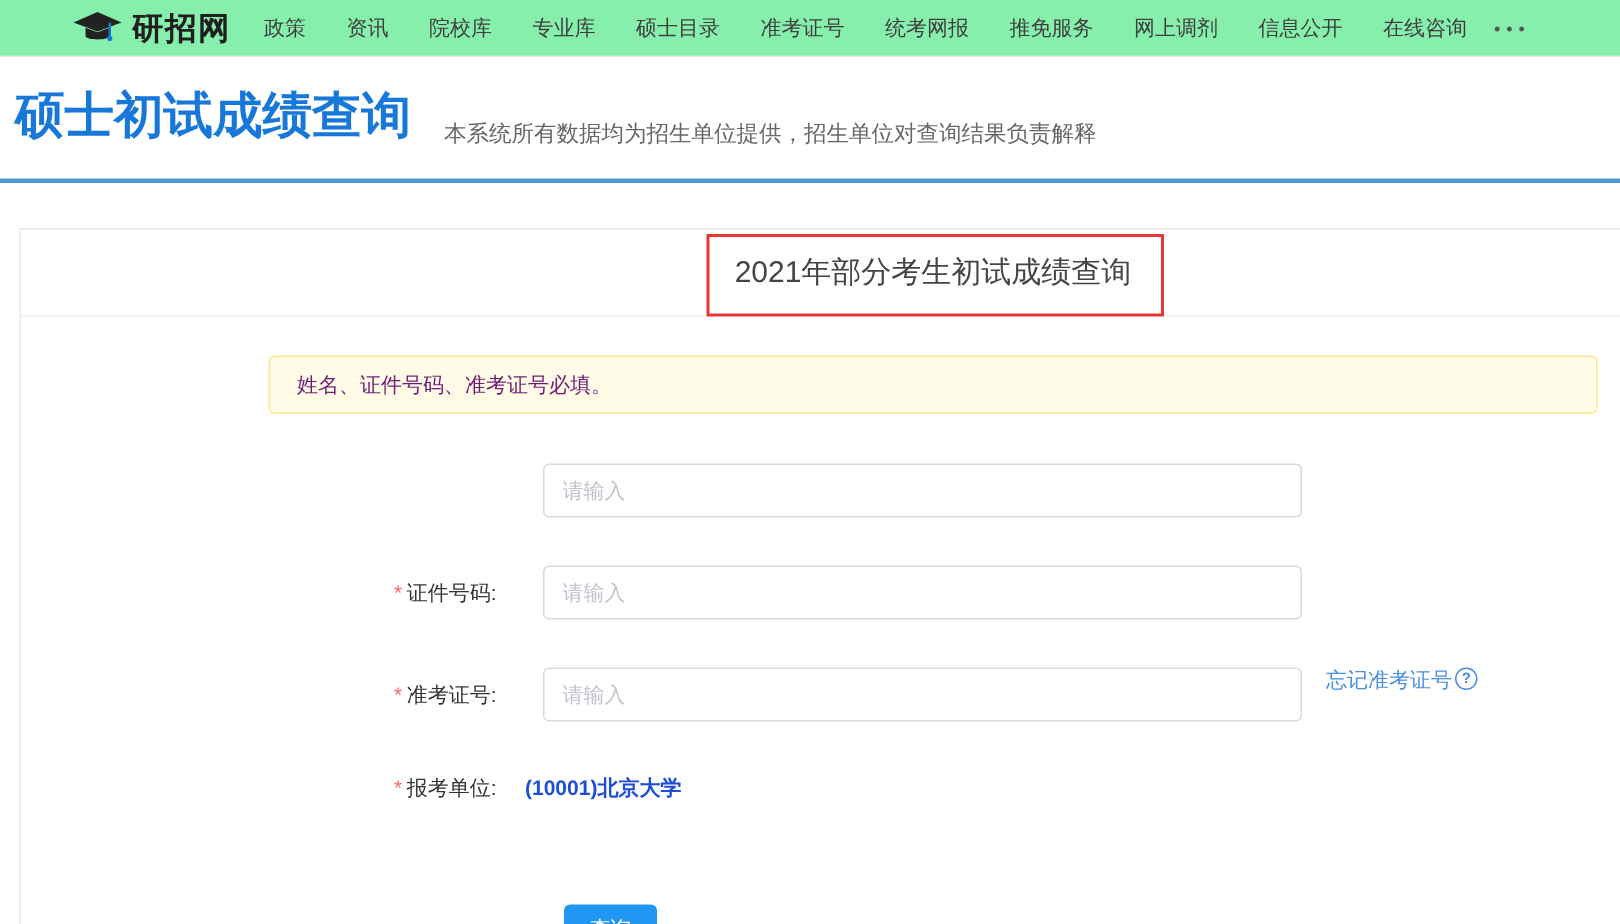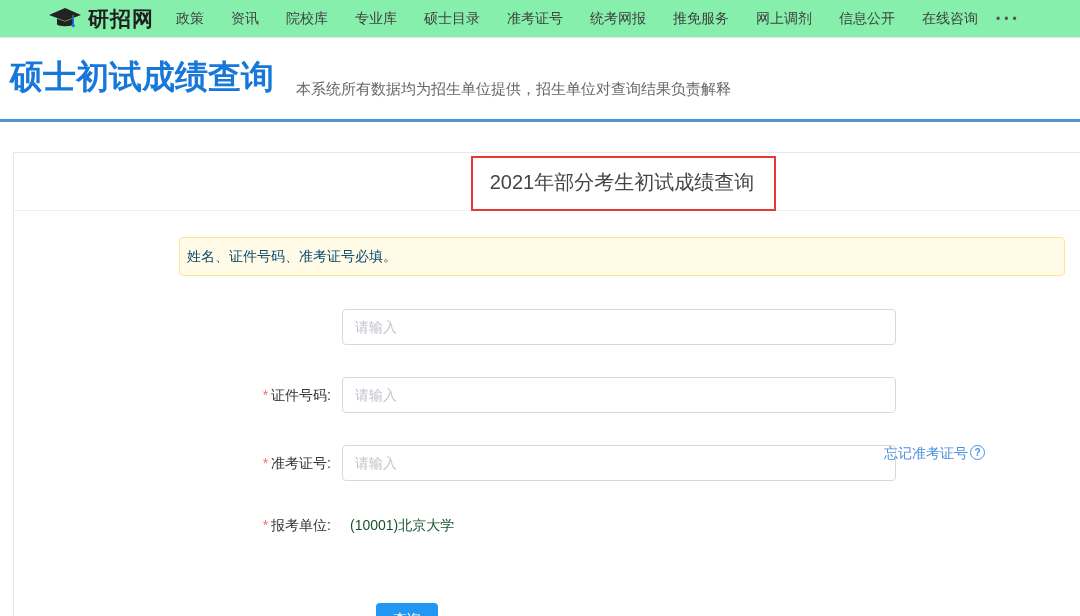--- a/index.html
+++ b/index.html
@@ -25,32 +25,32 @@
   
   .card { position:absolute; left:13px; top:152px; width:1218px; height:600px;
     background:#fff; border:1px solid #e8e8e8; }
   .card-header { position:relative; height:58px; border-bottom:1px solid #f0f0f0; }
   .panel-title { width:100%; text-align:center; line-height:58px; font-size:20px; color:#444; }
   .annotation-box { position:absolute; left:457px; top:3px; width:305px; height:55px;
     border:2px solid #e53935; pointer-events:none; }
 
   .alert { position:absolute; left:165px; top:84px; width:886px; height:39px;
     background:#fffbe6; border:1px solid #ffe58f; border-radius:4px;
-    line-height:37px; padding-left:7px; font-size:14px; color:#0c4a6e; }
+    line-height:37px; padding-left:18px; font-size:14px; color:#701a75; }
 
   .form-row { position:absolute; left:0; right:0; height:36px; }
   .form-label { position:absolute; left:0; width:317px; text-align:right;
     line-height:36px; font-size:14px; color:#333; }
   .req { color:#f56c6c; margin-right:3px; font-size:14px; }
-  .form-input { position:absolute; left:328px; top:0; width:554px; height:36px;
+  .form-input { position:absolute; left:348px; top:0; width:506px; height:36px;
     border:1px solid #d9d9d9; border-radius:4px; padding:0 12px; font-size:14px;
     color:#333; outline:none; background:#fff;
     font-family:"Liberation Sans","DejaVu Sans",sans-serif; }
   .form-input::placeholder { color:#c0c4cc; }
-  .form-value { position:absolute; left:336px; line-height:36px; font-size:14px; color:#14532d; }
+  .form-value { position:absolute; left:336px; line-height:36px; font-size:14px; color:#1d4ed8;font-weight:bold; }
 
   .forgot-link { position:absolute; left:870px; top:0; height:36px; display:flex;
     align-items:flex-start; font-size:14px; color:#4a8fe2; text-decoration:none; cursor:pointer; }
   .q-icon { display:inline-flex; align-items:center; justify-content:center;
     width:15px; height:15px; margin-left:2px; border:1.4px solid #4a8fe2;
     border-radius:50%; font-size:10px; font-weight:700; color:#4a8fe2; }
 
   .submit-btn { position:absolute; left:362px; top:421px; width:62px; height:34px;
     background:#2196f3; color:#fff; font-size:14px; border:none; border-radius:4px;
     cursor:pointer; font-family:"Liberation Sans","DejaVu Sans",sans-serif;margin-top:29px; }

